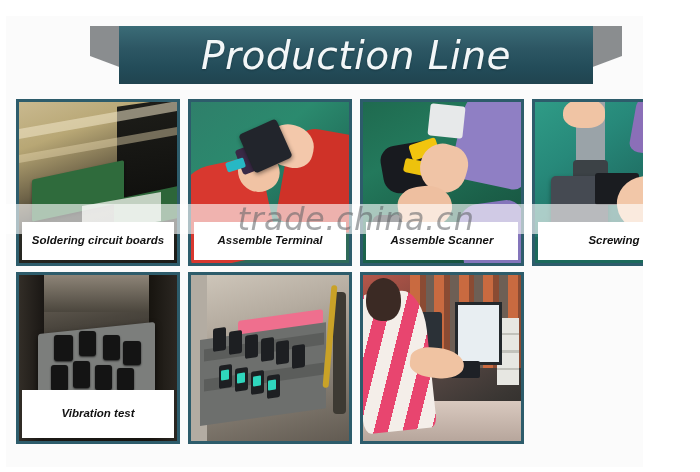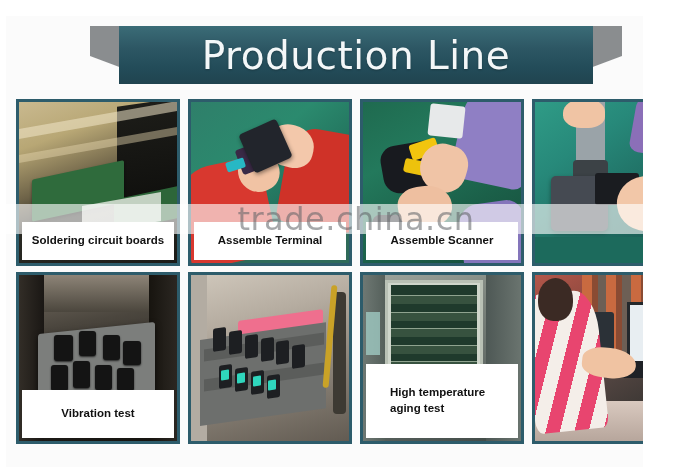--- a/index.html
+++ b/index.html
@@ -8,20 +8,21 @@
     background:#ffffff;
     font-family:"Liberation Sans", sans-serif;
   }
   .page{
     position:relative;width:649px;height:472px;
     background:#fbfbfb;
     box-sizing:border-box;
     border-left:6px solid #ffffff;
     border-right:6px solid #ffffff;
     overflow:hidden;
+    font-style:italic;
   }
   .page:before{
     content:"";position:absolute;left:0;top:0;width:700px;height:16px;
     background:#ffffff;z-index:6;
   }
   .page:after{
     content:"";position:absolute;left:0;bottom:0;width:700px;height:5px;
     background:#ffffff;z-index:6;
   }
 
@@ -261,20 +262,21 @@
       <div class="photo p4">
         <div class="layer pur"></div>
           <div class="layer tbl"></div>
         <div class="layer arm"></div>
           <div class="layer head"></div>
         <div class="layer dev"></div>
           <div class="layer dev2"></div>
         <div class="layer hand1"></div>
           <div class="layer hand2"></div>
       </div>
+      <div class="caption cap-center">Screwing</div>
     </div>
 
     <div class="tile r2">
       <div class="photo p5">
         <div class="layer top"></div>
           <div class="layer wallL"></div>
           <div class="layer wallR"></div>
         <div class="layer plate"></div>
         <div class="layer d" style="left:22%;top:36%;width:12%;height:16%;"></div>
         <div class="layer d" style="left:38%;top:34%;width:11%;height:15%;"></div>
@@ -307,38 +309,20 @@
         <div class="layer d" style="left:48%;top:60%;width:8%;height:14%;"></div>
         <div class="layer lit" style="left:19%;top:57%;width:5%;height:6%;"></div>
         <div class="layer lit" style="left:29%;top:59%;width:5%;height:6%;"></div>
         <div class="layer lit" style="left:39%;top:61%;width:5%;height:6%;"></div>
         <div class="layer lit" style="left:49%;top:63%;width:5%;height:6%;"></div>
         <div class="layer wire"></div>
           <div class="layer wire2"></div>
       </div>
     </div>
 
-    <div class="tile r2">
-      <div class="photo p7">
-        <div class="layer sideL"></div>
-          <div class="layer sideR"></div>
-        <div class="layer glassL"></div>
-        <div class="layer cab"></div>
-        <div class="layer inner"></div>
-        <div class="layer row" style="left:18%;top:12%;width:54%;"></div>
-        <div class="layer row" style="left:18%;top:22%;width:54%;"></div>
-        <div class="layer row" style="left:18%;top:32%;width:54%;"></div>
-        <div class="layer row" style="left:18%;top:42%;width:54%;"></div>
-        <div class="layer row" style="left:18%;top:52%;width:54%;"></div>
-        <div class="layer row" style="left:18%;top:62%;width:54%;"></div>
-        <div class="layer row" style="left:18%;top:72%;width:54%;"></div>
-        <div class="layer row" style="left:18%;top:82%;width:54%;"></div>
-      </div>
-      <div class="caption cap-left tall-cap">High temperature aging test</div>
-    </div>
 
     <div class="tile r2">
       <div class="photo p8">
         <div class="layer wall"></div>
           <div class="layer papers"></div>
         <div class="layer mon"></div>
           <div class="layer eq"></div>
         <div class="layer kb"></div>
           <div class="layer desk"></div>
         <div class="layer person"></div>

